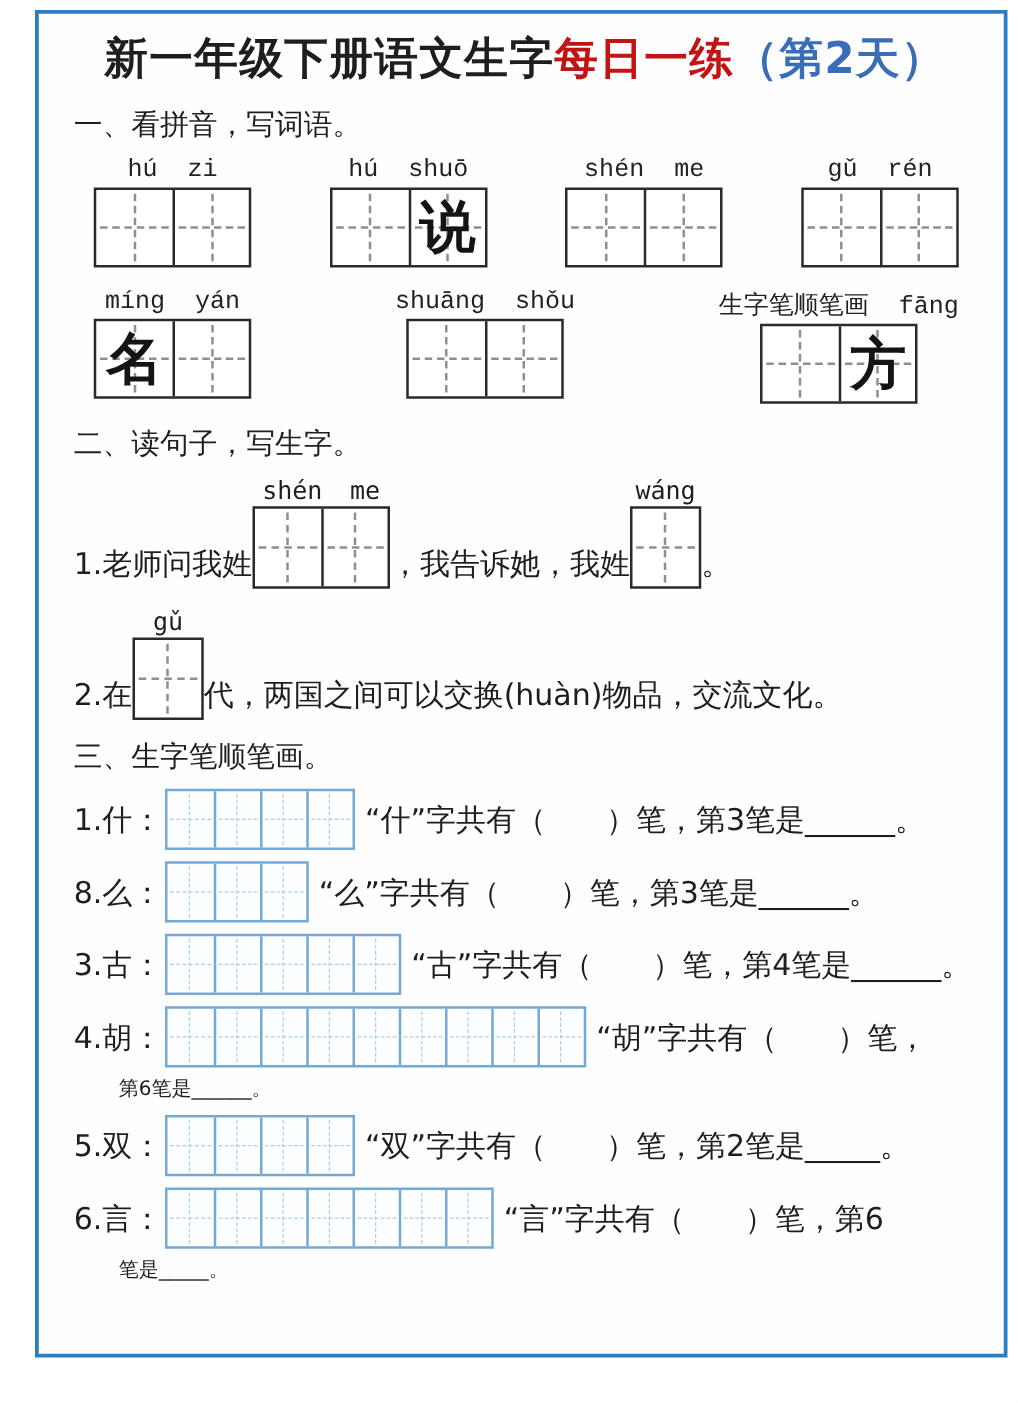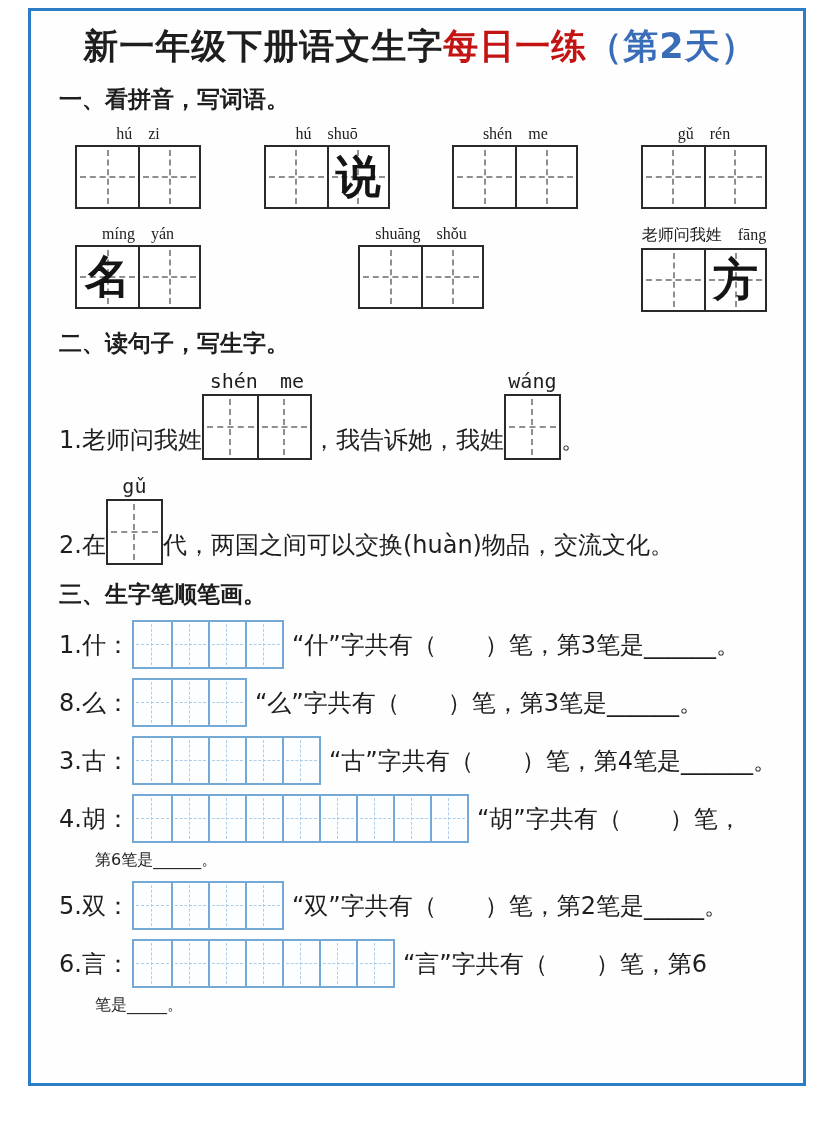--- a/index.html
+++ b/index.html
@@ -25,34 +25,34 @@
     font-weight: bold;
     letter-spacing: 1px;
     margin-top: 2px;
     white-space: nowrap;
   }
   .t-red  { color: #c31414; }
   .t-blue { color: #3a6db8; }
   
   .sec-heading {
     font-size: 23px;
-    font-weight: bold;
+    font-weight: normal;
     margin: 14px 0 10px 0;
   }
   
   .prow {
     display: flex;
     justify-content: space-between;
     padding: 0 14px 0 16px;
     margin-bottom: 16px;
   }
   .pgroup { display: flex; flex-direction: column; align-items: center; }
   .pinyin {
-    font-family: Liberation Serif, serif;
-    font-size: 16px;
+    font-family: Liberation Mono, monospace;
+    font-size: 20px;
     word-spacing: 12px;
     margin-bottom: 2px;
     color: #222;
     white-space: nowrap;
   }
   .hbox { display: flex; border: 2px solid #2a2a2a; background: #fff; }
   .hcell { width: 61px; height: 60px; position: relative; }
   .hcell + .hcell { border-left: 2px solid #2a2a2a; }
   .hcell::before {
     content: ""; position: absolute; left: 3px; right: 3px; top: 50%;
@@ -170,21 +170,21 @@
           </div>
         </div>
         <div class="pgroup">
           <div class="pinyin">shuāng shǒu</div>
           <div class="hbox">
             <div class="hcell"></div>
             <div class="hcell"></div>
           </div>
         </div>
         <div class="pgroup">
-          <div class="pinyin">老师问我姓 fāng</div>
+          <div class="pinyin">生字笔顺笔画 fāng</div>
           <div class="hbox">
             <div class="hcell"></div>
             <div class="hcell">
               <span class="hchar">方</span>
             </div>
           </div>
         </div>
       </div>
     </div>
 

